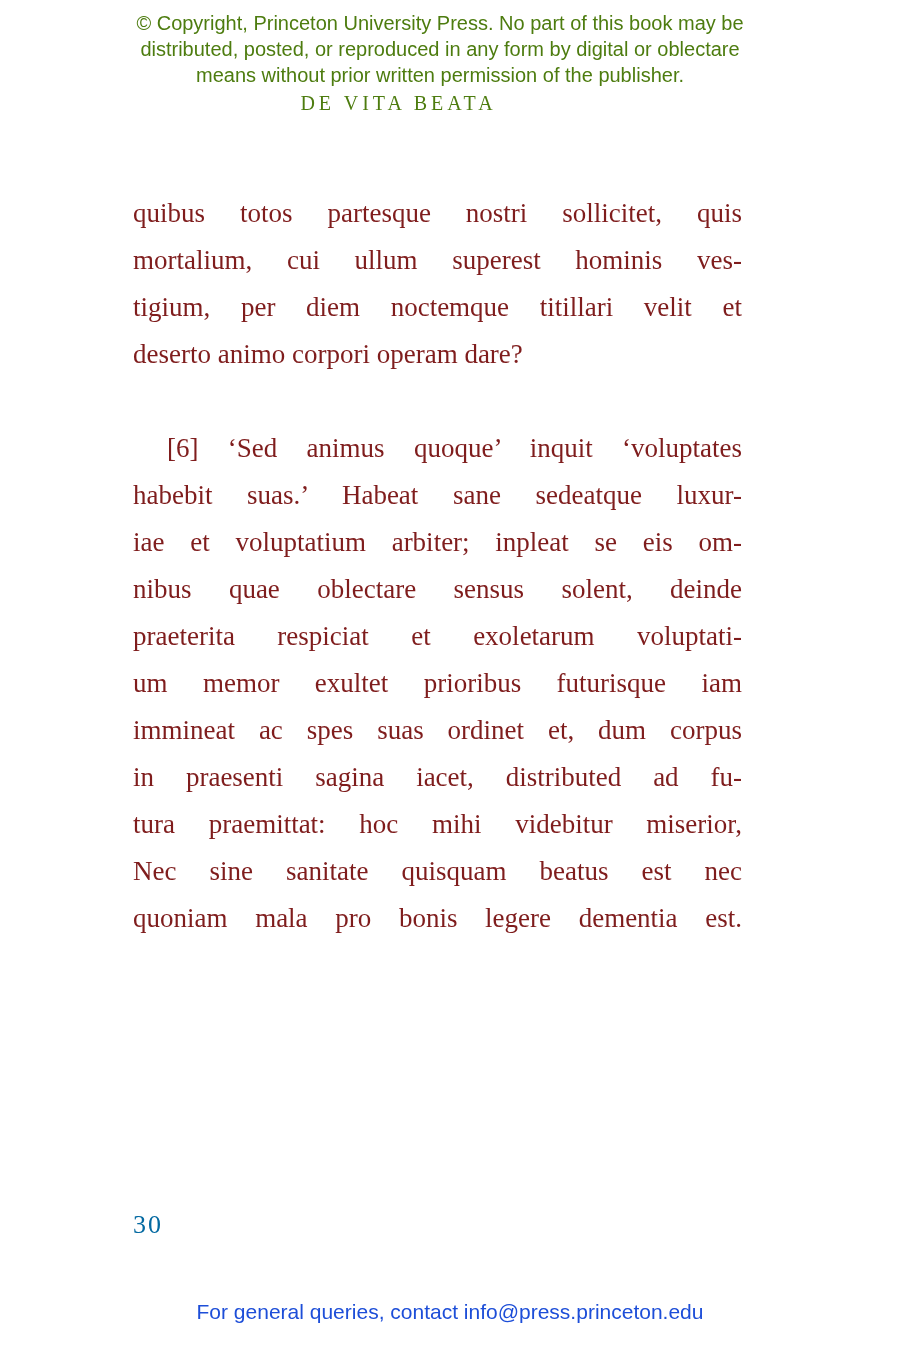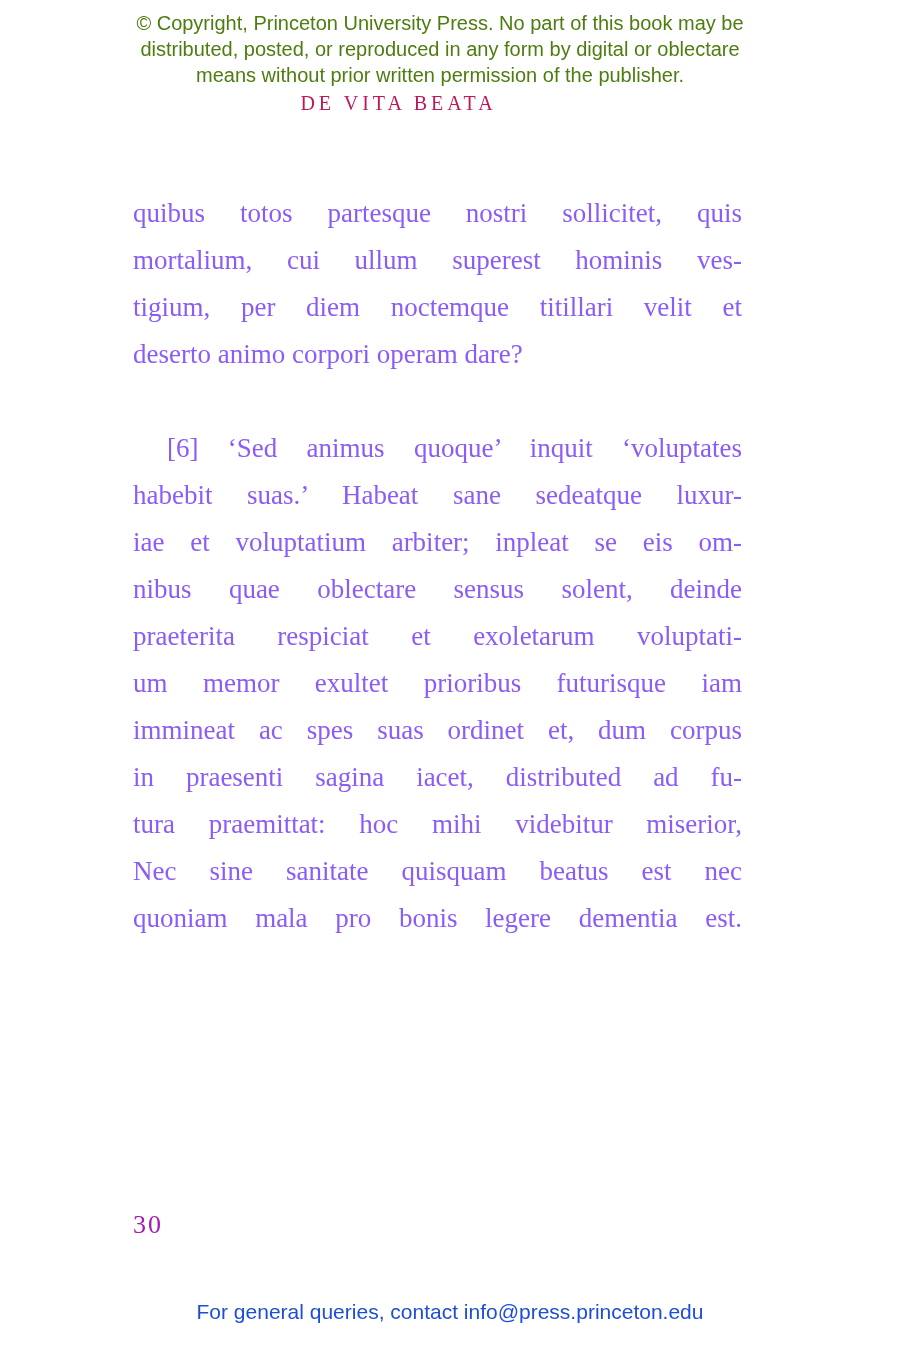--- a/index.html
+++ b/index.html
@@ -32,33 +32,33 @@
   
   .running-head {
     position: absolute;
     top: 92px;
     left: 0;
     width: 797px;
     text-align: center;
     font-family: "Liberation Serif", serif;
     font-size: 20px;
     letter-spacing: 4px;
-    color: #be185d;
+    color: #4d7c0f;
   }
 
   
   .body-text {
     position: absolute;
     top: 190px;
     left: 133px;
     width: 609px;
     font-family: "Liberation Serif", serif;
     font-size: 27px;
     line-height: 47px;
-    color: #8b5cf6;
+    color: #7f1d1d;
   }
   .paragraph { margin: 0; }
   .paragraph + .paragraph { margin-top: 47px; }
   .body-line {
     text-align: justify;
     text-align-last: justify;
   }
   .body-line.no-justify {
     text-align: left;
     text-align-last: left;
@@ -68,21 +68,21 @@
   }
 
   
   .page-number {
     position: absolute;
     top: 1210px;
     left: 133px;
     font-family: "Liberation Serif", serif;
     font-size: 26px;
     letter-spacing: 2px;
-    color: #a21caf;
+    color: #0369a1;
     font-feature-settings: "onum" 1;
     font-variant-numeric: oldstyle-nums;
   }
 
   
   .footer {
     position: absolute;
     top: 1300px;
     left: 0;
     width: 900px;

